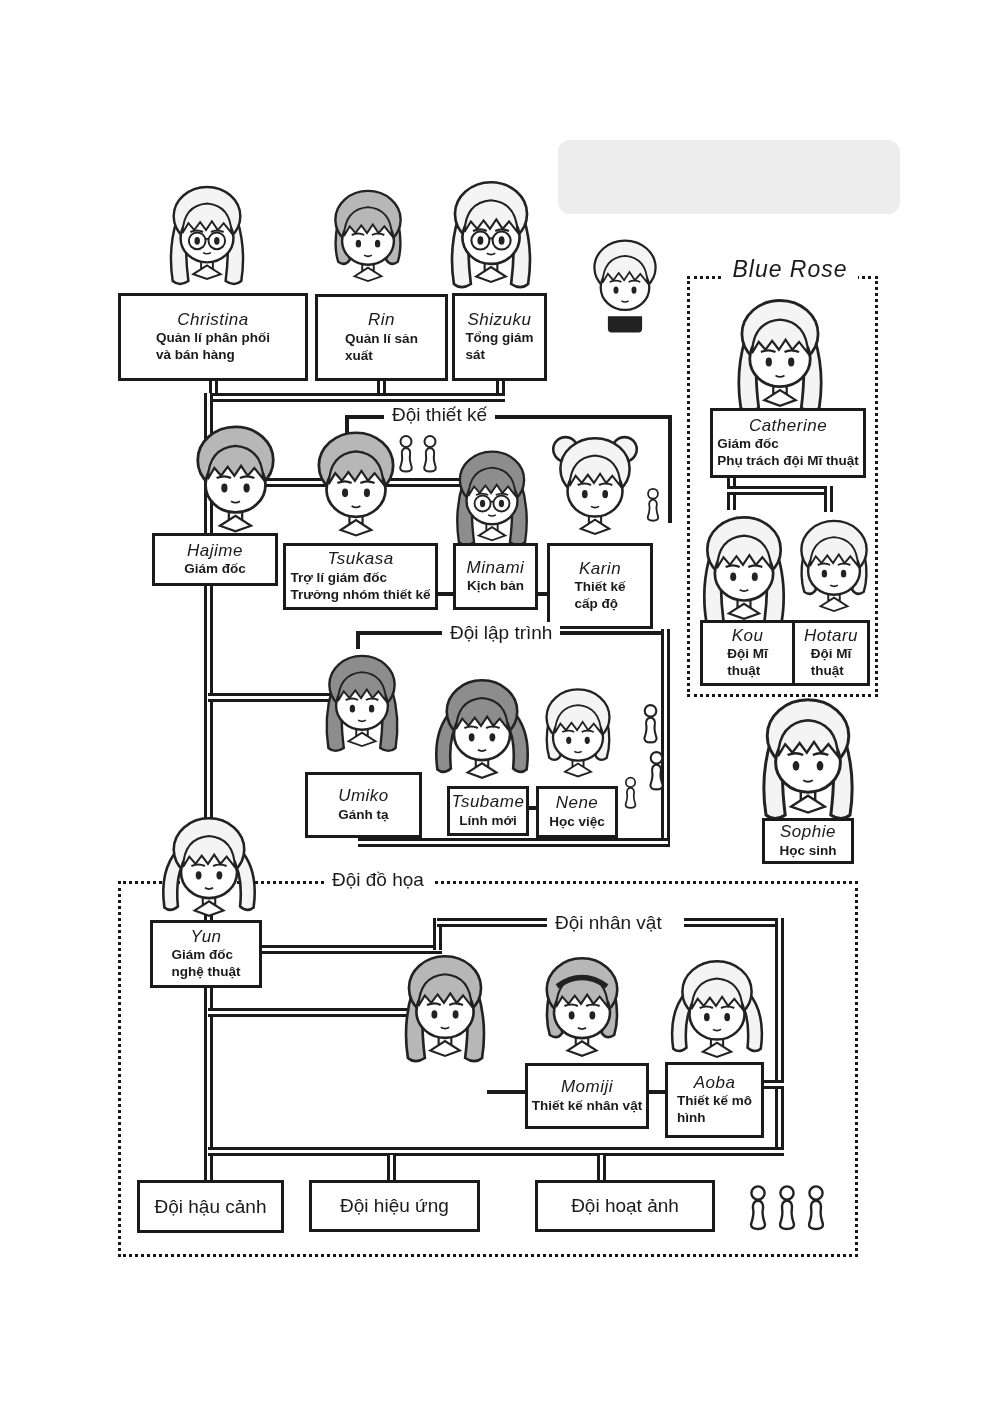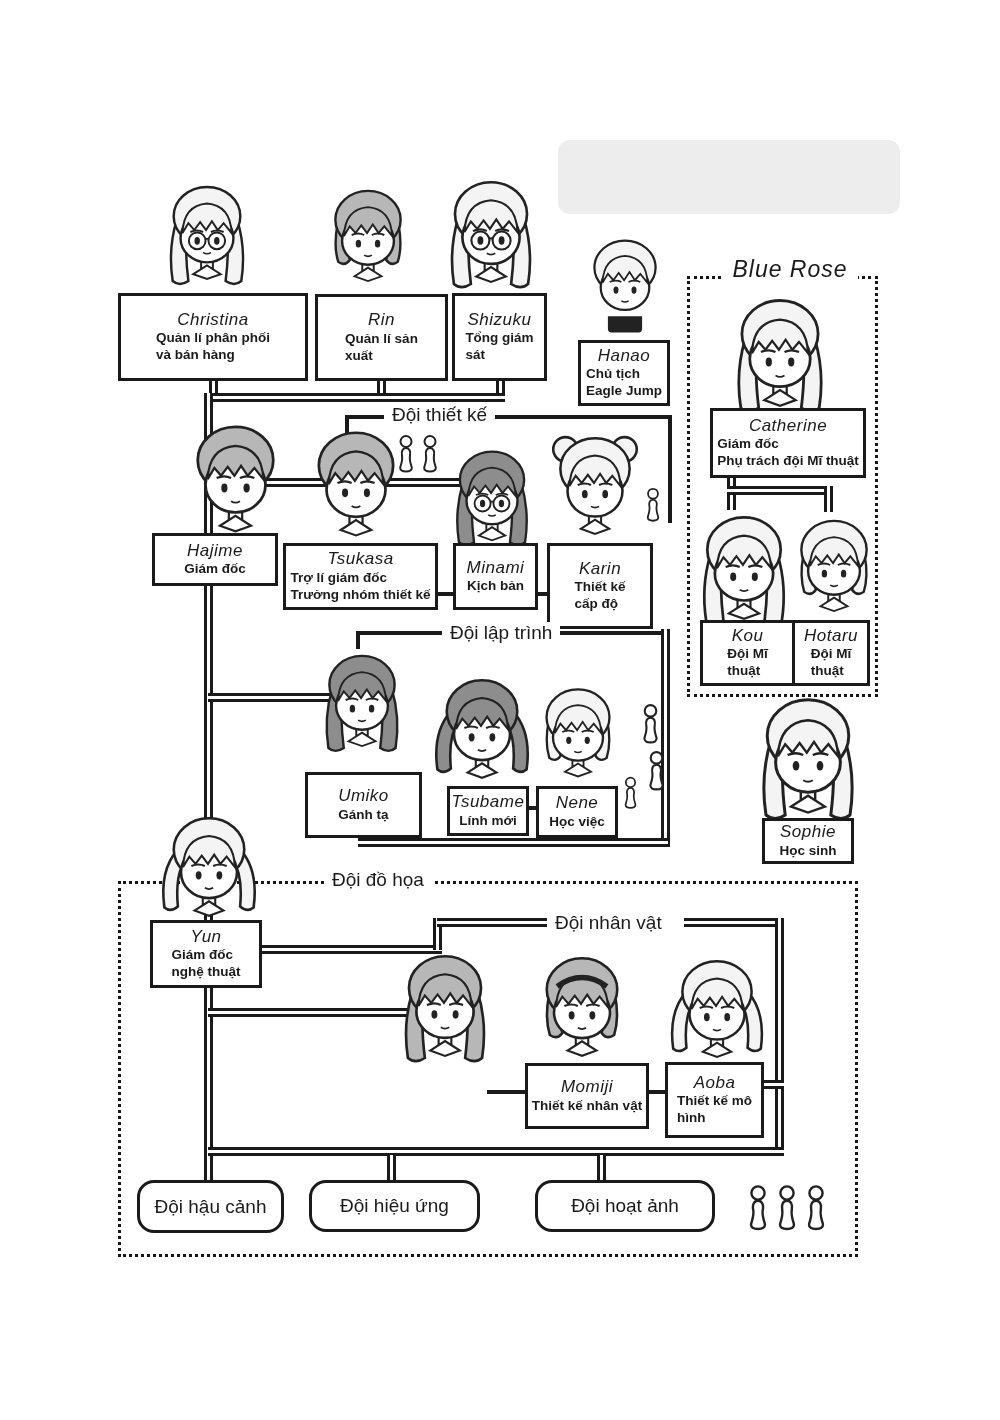--- a/index.html
+++ b/index.html
@@ -24,21 +24,21 @@
   
   .portrait{position:absolute;z-index:2;}
   .portrait svg{width:100%;height:100%;display:block;}
 
   
   .box{position:absolute;z-index:3;background:#fff;border:3px solid #1a1a1a;
        display:flex;flex-direction:column;align-items:center;justify-content:center;
        padding:2px;box-sizing:border-box;}
   .pname{font-style:italic;font-size:17px;letter-spacing:.5px;line-height:1.15;}
   .prole{font-weight:bold;font-size:13.5px;line-height:1.25;white-space:pre-line;margin-top:1px;}
-  .teambox{font-size:19px;font-weight:normal;border-radius:17px;}
+  .teambox{font-size:19px;font-weight:normal;}
 
   
   .tlabel{position:absolute;z-index:4;background:#fff;padding:0 8px;font-size:19px;
           white-space:nowrap;text-align:center;}
   .script{font-style:italic;font-size:23px;letter-spacing:1px;}
 
   .pawns{position:absolute;z-index:2;}
   .pawn{position:absolute;}
   .pawn svg{width:100%;height:100%;display:block;}
 </style>
@@ -388,25 +388,20 @@
   <div class="box" style="left:315px;top:294px;width:133px;height:87px;">
     <div class="pname">Rin</div>
     <div class="prole">Quản lí sản
 xuất</div>
   </div>
   <div class="box" style="left:452px;top:293px;width:95px;height:88px;">
     <div class="pname">Shizuku</div>
     <div class="prole">Tổng giám
 sát</div>
   </div>
-  <div class="box" style="left:578px;top:340px;width:92px;height:66px;">
-    <div class="pname">Hanao</div>
-    <div class="prole">Chủ tịch
-Eagle Jump</div>
-  </div>
   <div class="box" style="left:710px;top:408px;width:156px;height:70px;">
     <div class="pname">Catherine</div>
     <div class="prole">Giám đốc
 Phụ trách đội Mĩ thuật</div>
   </div>
   <div class="box" style="left:152px;top:533px;width:126px;height:53px;">
     <div class="pname">Hajime</div>
     <div class="prole">Giám đốc</div>
   </div>
   <div class="box" style="left:283px;top:543px;width:155px;height:67px;">

